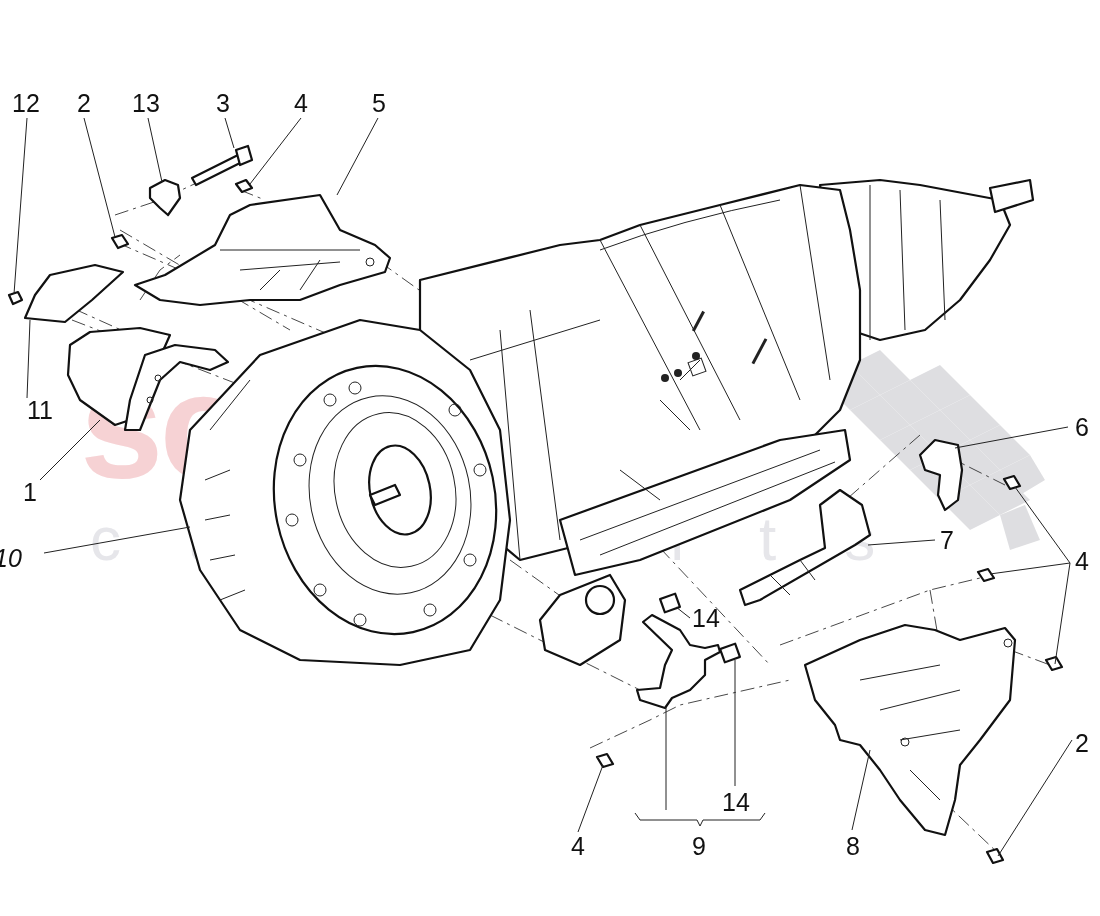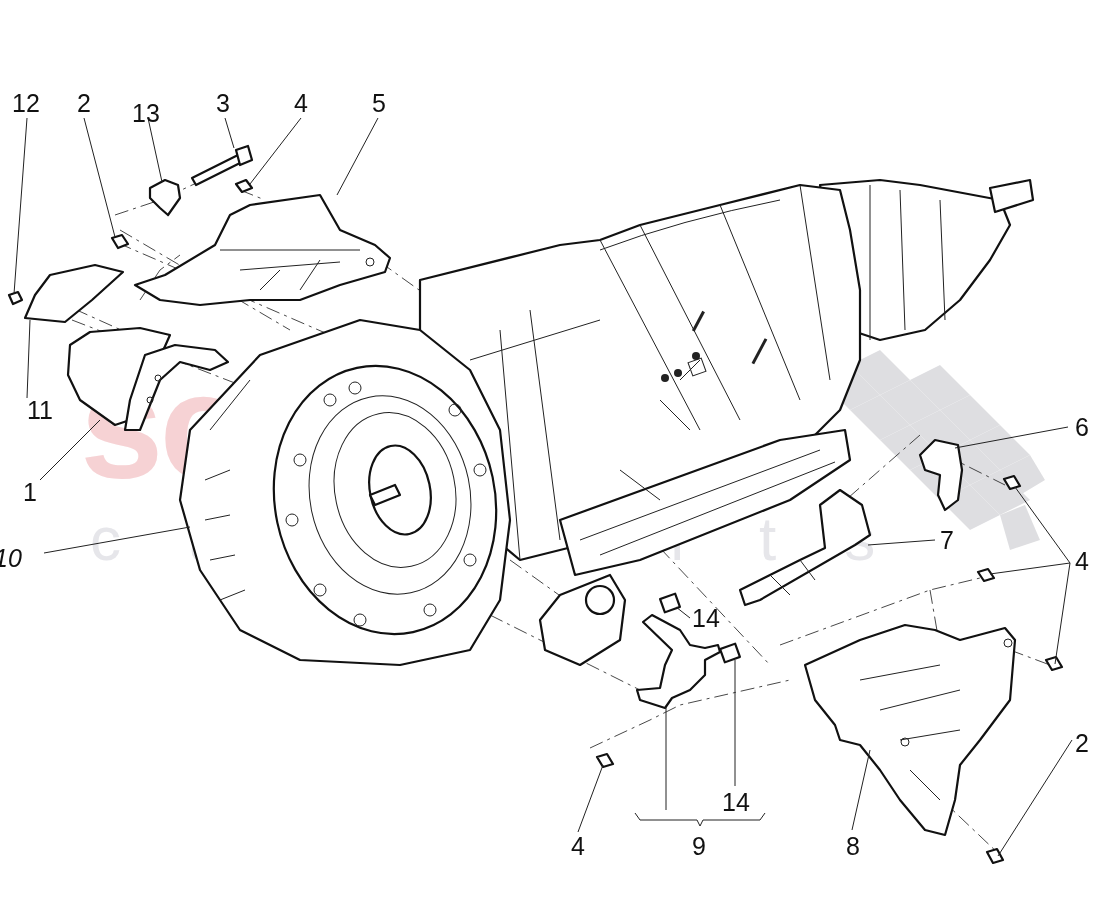--- a/index.html
+++ b/index.html
@@ -208,21 +208,21 @@
     <path class="leader" d="M578,832 L603,765"></path>
     <path class="leader" d="M666,810 L666,707"></path>
     <path class="leader" d="M635,813 L640,820 L697,820 L700,826 L703,820 L760,820 L765,813"></path>
     <path class="leader" d="M852,830 L870,750"></path>
   </g>
 </svg>
 
 <div>
   <span class="callout" style="left:26px;top:103px;">12</span>
   <span class="callout" style="left:84px;top:103px;">2</span>
-  <span class="callout" style="left:146px;top:113px;">13</span>
+  <span class="callout" style="left:146px;top:103px;">13</span>
   <span class="callout" style="left:223px;top:103px;">3</span>
   <span class="callout" style="left:301px;top:103px;">4</span>
   <span class="callout" style="left:379px;top:103px;">5</span>
   <span class="callout" style="left:40px;top:410px;">11</span>
   <span class="callout" style="left:30px;top:492px;">1</span>
   <span class="callout" style="left:8px;top:558px;font-style:italic;">10</span>
   <span class="callout" style="left:1082px;top:427px;">6</span>
   <span class="callout" style="left:947px;top:540px;">7</span>
   <span class="callout" style="left:1082px;top:561px;">4</span>
   <span class="callout" style="left:706px;top:618px;">14</span>

